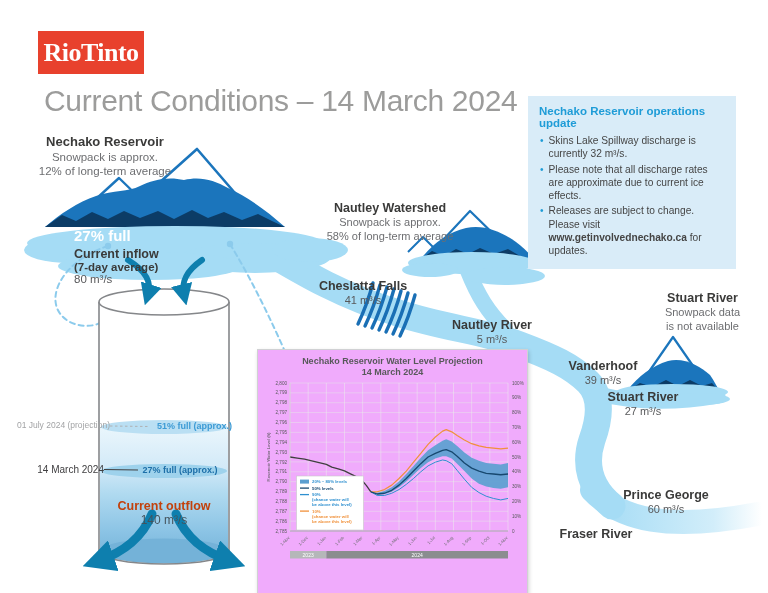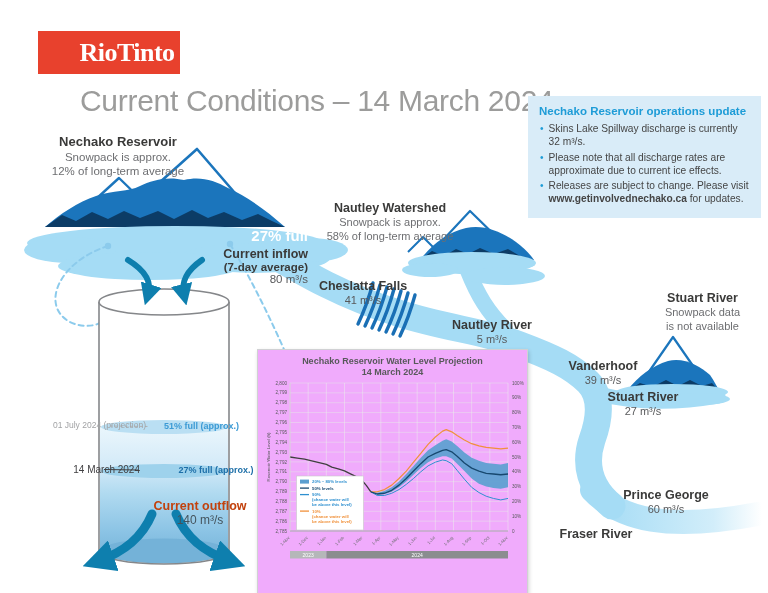--- a/index.html
+++ b/index.html
@@ -1,45 +1,45 @@
 <!DOCTYPE html>
 <html><head>
 <meta charset="utf-8">
 <style>
   html,body{margin:0;padding:0;background:#fff;}
   .canvas{position:relative;width:768px;height:593px;background:#fff;overflow:hidden;
           font-family:"Liberation Sans",sans-serif;color:#3a3a39;}
-  .abs{position:absolute;padding-left:36px;}
+  .abs{position:absolute;}
   .scene{position:absolute;left:0;top:0;z-index:1;}
   .lbl{position:absolute;z-index:4;text-align:center;line-height:1.22;}
   .lbl .name{font-weight:bold;font-size:12.5px;color:#3a3a39;}
   .lbl .sub{font-size:11px;color:#6d6e71;text-align:center;}
   .lbl .val{font-size:11px;color:#58595b;}
   
   .logo{left:38px;top:31px;width:106px;height:43px;background:#e8412d;z-index:4;
         display:flex;align-items:center;justify-content:center;}
   .logo span{font-family:"Liberation Serif",serif;color:#fff;font-size:26px;font-weight:600;letter-spacing:-.5px;}
   
   .page-title{left:44px;top:84px;font-size:30px;color:#9c9c9b;letter-spacing:-.3px;z-index:4;}
   
-  .infobox{left:528px;top:96px;width:233px;background:#d9ecf8;z-index:4;
+  .infobox{left:528px;top:96px;width:208px;background:#d9ecf8;z-index:4;
            padding:9px 11px 10px 11px;box-sizing:border-box;}
   .infobox h3{margin:0 0 5px 0;font-size:11.5px;color:#1e9cd7;}
   .ib-item{display:flex;font-size:10.2px;color:#454545;line-height:1.3;margin-bottom:2px;}
   .ib-item .dot{color:#1e9cd7;margin:0 5px 0 1px;}
   .ib-item b{font-weight:bold;}
   
-  .res-text{left:82px;top:227px;width:190px;z-index:4;text-align:right;}
+  .res-text{left:74px;top:227px;width:190px;z-index:4;text-align:left;}
   .res-full{font-size:15px;font-weight:bold;color:#fff;margin-bottom:3px;}
   .res-inflow1{font-size:12.5px;font-weight:bold;}
   .res-inflow2{font-size:11.5px;font-weight:bold;}
   .res-inflow3{font-size:11.5px;color:#58595b;}
   
   .proj-label{left:6px;top:420px;width:104px;text-align:right;font-size:8.5px;color:#a2a3a5;z-index:4;}
-  .proj-level{left:128px;top:421px;width:104px;text-align:left;font-size:9px;font-weight:bold;color:#3d9bd5;z-index:4;}
+  .proj-level{left:128px;top:421px;width:104px;text-align:right;font-size:9px;font-weight:bold;color:#3d9bd5;z-index:4;}
   .cur-label{left:20px;top:464px;width:84px;text-align:right;font-size:10px;color:#414042;z-index:4;}
   .cur-level{left:128px;top:465px;width:104px;text-align:center;font-size:9px;font-weight:bold;color:#1d6fa8;z-index:4;}
   .outflow{left:102px;top:499px;width:124px;text-align:center;z-index:4;}
   .outflow .t1{font-size:12.5px;font-weight:bold;color:#c2410c;}
   .outflow .t2{font-size:12px;color:#44535c;}
   
   .chart-panel{left:257px;top:349px;width:271px;height:268px;background:#f0abfc;z-index:3;
                border:1px solid #d0d1d3;box-shadow:1px 2px 4px rgba(0,0,0,.18);box-sizing:border-box;}
   .chart-title{position:absolute;left:0;top:6px;width:100%;text-align:center;font-size:9px;
                font-weight:bold;color:#58595b;line-height:1.25;z-index:2;}
@@ -172,21 +172,21 @@
     <div class="ib-item">
       <span class="dot">•</span>
       <span><span>Please note that all discharge rates are approximate due to current ice effects.</span><b></b><span></span></span>
     </div>
     <div class="ib-item">
       <span class="dot">•</span>
       <span><span>Releases are subject to change. Please visit </span><b>www.getinvolvednechako.ca</b><span> for updates.</span></span>
     </div>
   </div>
 
-  <div class="lbl" style="left:18px;top:134px;width:200px;">
+  <div class="lbl" style="left:5px;top:134px;width:200px;">
     <div class="name" style="font-size:13px;">Nechako Reservoir</div>
     <div class="sub" style="font-size:11.5px;">Snowpack is approx.</div>
     <div class="sub" style="font-size:11.5px;">12% of long-term average</div>
   </div>
   <div class="lbl" style="left:315px;top:201px;width:150px;">
     <div class="name">Nautley Watershed</div>
     <div class="sub">Snowpack is approx.</div>
     <div class="sub">58% of long-term average</div>
   </div>
   <div class="lbl" style="left:645px;top:291px;width:115px;">

